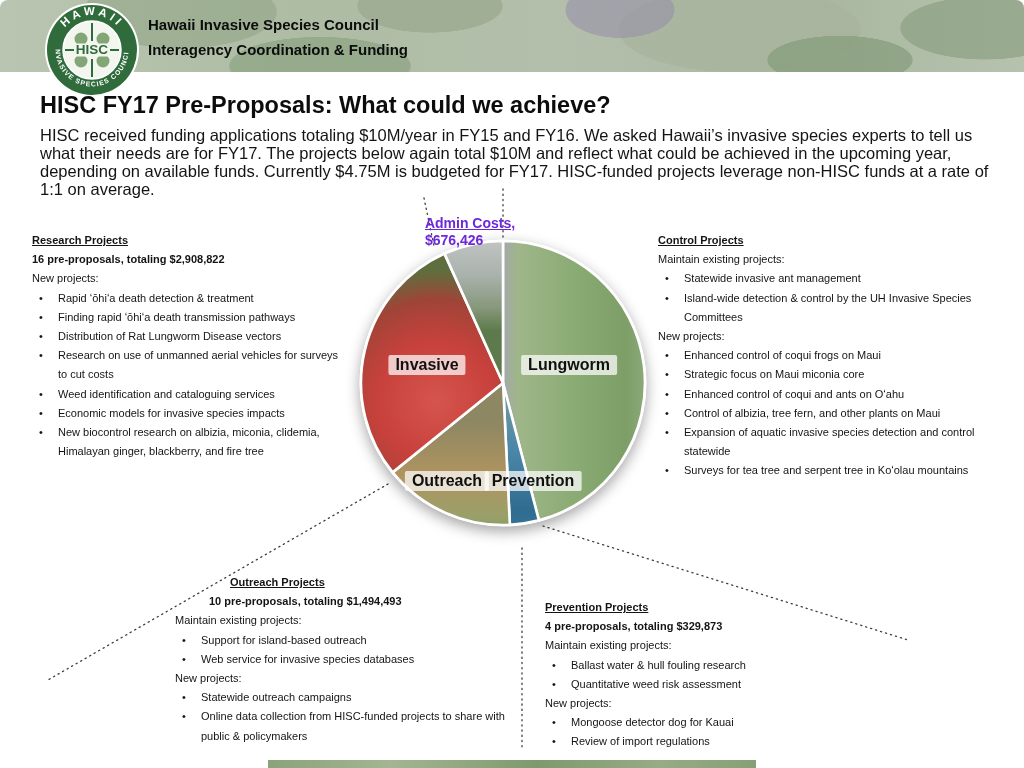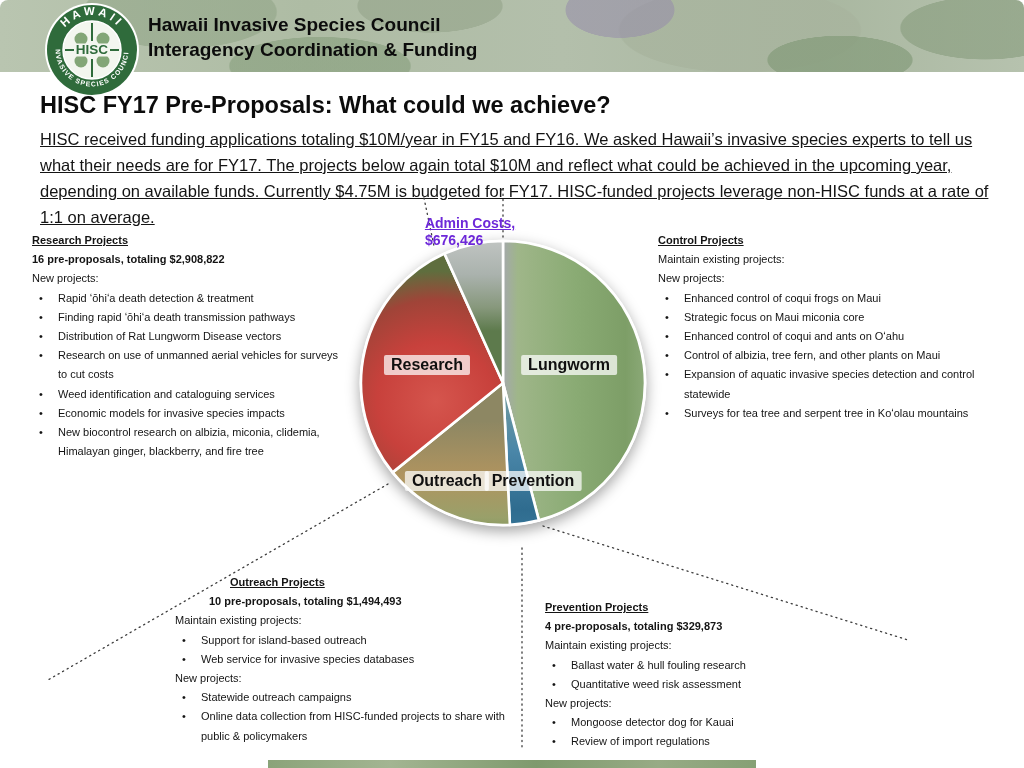--- a/index.html
+++ b/index.html
@@ -18,32 +18,32 @@
       radial-gradient(120px 40px at 840px 60px, rgba(125,150,115,.6) 0 60%, transparent 61%),
       radial-gradient(140px 52px at 985px 28px, rgba(140,160,130,.7) 0 60%, transparent 61%),
       radial-gradient(150px 48px at 320px 66px, rgba(130,155,120,.55) 0 60%, transparent 61%),
       radial-gradient(120px 44px at 430px 6px, rgba(155,170,145,.8) 0 60%, transparent 61%),
       radial-gradient(160px 60px at 180px 12px, rgba(145,165,135,.6) 0 60%, transparent 61%),
       radial-gradient(200px 70px at 740px 30px, rgba(168,180,158,.8) 0 60%, transparent 61%),
       linear-gradient(90deg,#b9c5b0 0%,#aebca4 30%,#b3bfab 55%,#a9b7a0 80%,#b6c2ae 100%);
   }
   .header-title{
     position:absolute;left:148px;top:12px;
-    font-weight:bold;font-size:19px;line-height:25px;color:#0c0c0c;
+    font-weight:bold;font-size:15px;line-height:25px;color:#0c0c0c;
   }
   
   .logo{position:absolute;left:44px;top:2px;width:96px;height:96px;}
   
   .slide-title{
     position:absolute;left:40px;top:92px;width:960px;
     font-size:23.5px;font-weight:bold;color:#0c0c0c;
   }
   .intro{
     position:absolute;left:40px;top:126px;width:952px;
-    font-size:16.5px;line-height:26px;color:#141414;text-decoration:underline;
+    font-size:16.5px;line-height:18px;color:#141414;
   }
   
   .section{position:absolute;font-size:11px;line-height:19.2px;color:#141414;}
   .section .s-title{font-weight:bold;text-decoration:underline;}
   .section .s-subtitle{font-weight:bold;}
   .section .g-label{font-weight:normal;}
   .section ul{margin:0;padding:0;list-style:none;}
   .section li{position:relative;padding-left:26px;}
   .section li::before{content:"•";position:absolute;left:7px;top:0;}
   #section-research{left:32px;top:231px;width:314px;}
@@ -160,21 +160,21 @@
       <path d="M 162 162 L 168.89 303.83 A 142 142 0 0 1 51.65 251.37 Z" fill="url(#grad-outreach)" stroke="#ffffff" stroke-width="2.6" stroke-linejoin="round"></path>
       <path d="M 162 162 L 51.65 251.37 A 142 142 0 0 1 103.48 32.62 Z" fill="url(#grad-research)" stroke="#ffffff" stroke-width="2.6" stroke-linejoin="round"></path>
       <path d="M 162 162 L 103.48 32.62 A 142 142 0 0 1 162.00 20.00 Z" fill="url(#grad-admin)" stroke="#ffffff" stroke-width="2.6" stroke-linejoin="round"></path>
     </g>
 </svg>
 
 <div id="pie-labels">
     <div class="pie-chip" style="left: 569px; top: 365px;">Lungworm</div>
     <div class="pie-chip" style="left: 533px; top: 481px;">Prevention</div>
     <div class="pie-chip" style="left: 447px; top: 481px;">Outreach</div>
-    <div class="pie-chip" style="left: 427px; top: 365px;">Research</div>
+    <div class="pie-chip" style="left: 427px; top: 365px;">Invasive</div>
   </div>
 
 <div class="admin-label">
   <div class="u">Admin Costs,</div>
   <div>$676,426</div>
 </div>
 
 <div class="section" id="section-research">
   <div class="s-title">Research Projects</div>
   <div class="s-subtitle">16 pre-proposals, totaling $2,908,822</div>
@@ -188,20 +188,24 @@
         <li>Weed identification and cataloguing services</li>
         <li>Economic models for invasive species impacts</li>
         <li>New biocontrol research on albizia, miconia, clidemia, Himalayan ginger, blackberry, and fire tree</li>
       </ul>
     </div>
 </div>
 <div class="section" id="section-control">
   <div class="s-title">Control Projects</div>
   <div class="groups">
       <div class="g-label">Maintain existing projects:</div>
+      <ul>
+        <li>Statewide invasive ant management</li>
+        <li>Island-wide detection &amp; control by the UH Invasive Species Committees</li>
+      </ul>
       <div class="g-label">New projects:</div>
       <ul>
         <li>Enhanced control of coqui frogs on Maui</li>
         <li>Strategic focus on Maui miconia core</li>
         <li>Enhanced control of coqui and ants on Oʻahu</li>
         <li>Control of albizia, tree fern, and other plants on Maui</li>
         <li>Expansion of aquatic invasive species detection and control statewide</li>
         <li>Surveys for tea tree and serpent tree in Koʻolau mountains</li>
       </ul>
     </div>

